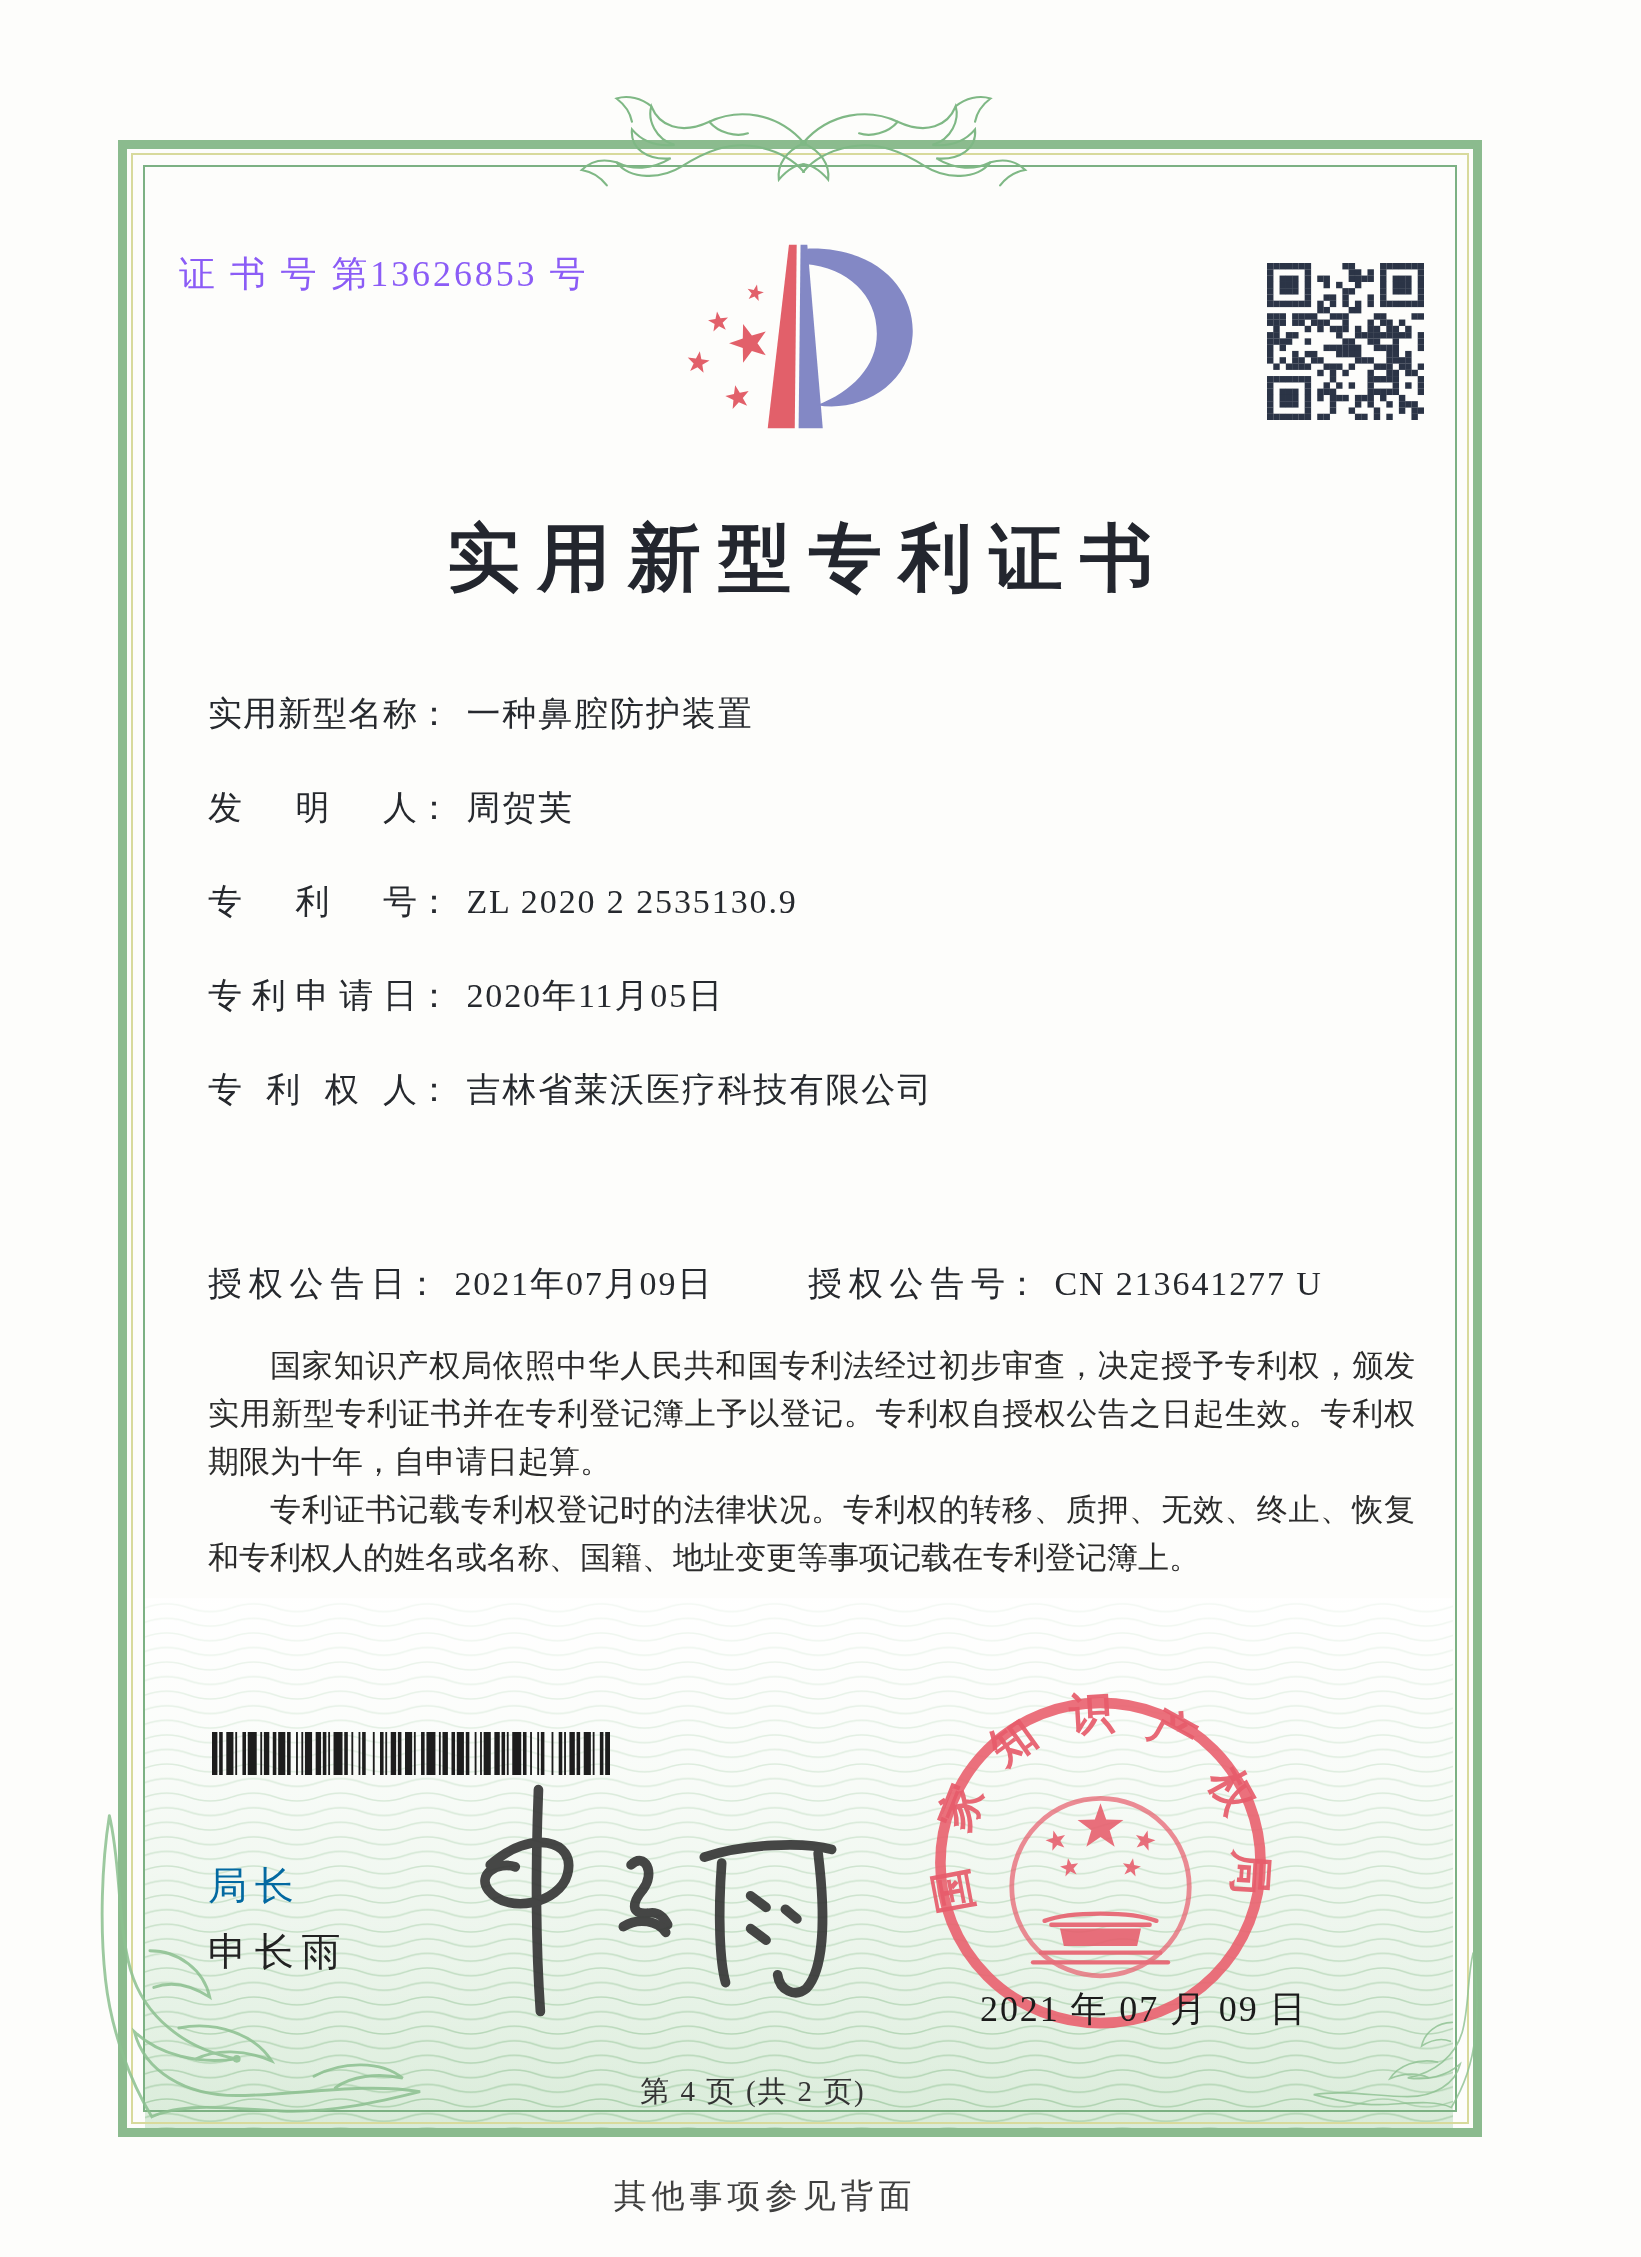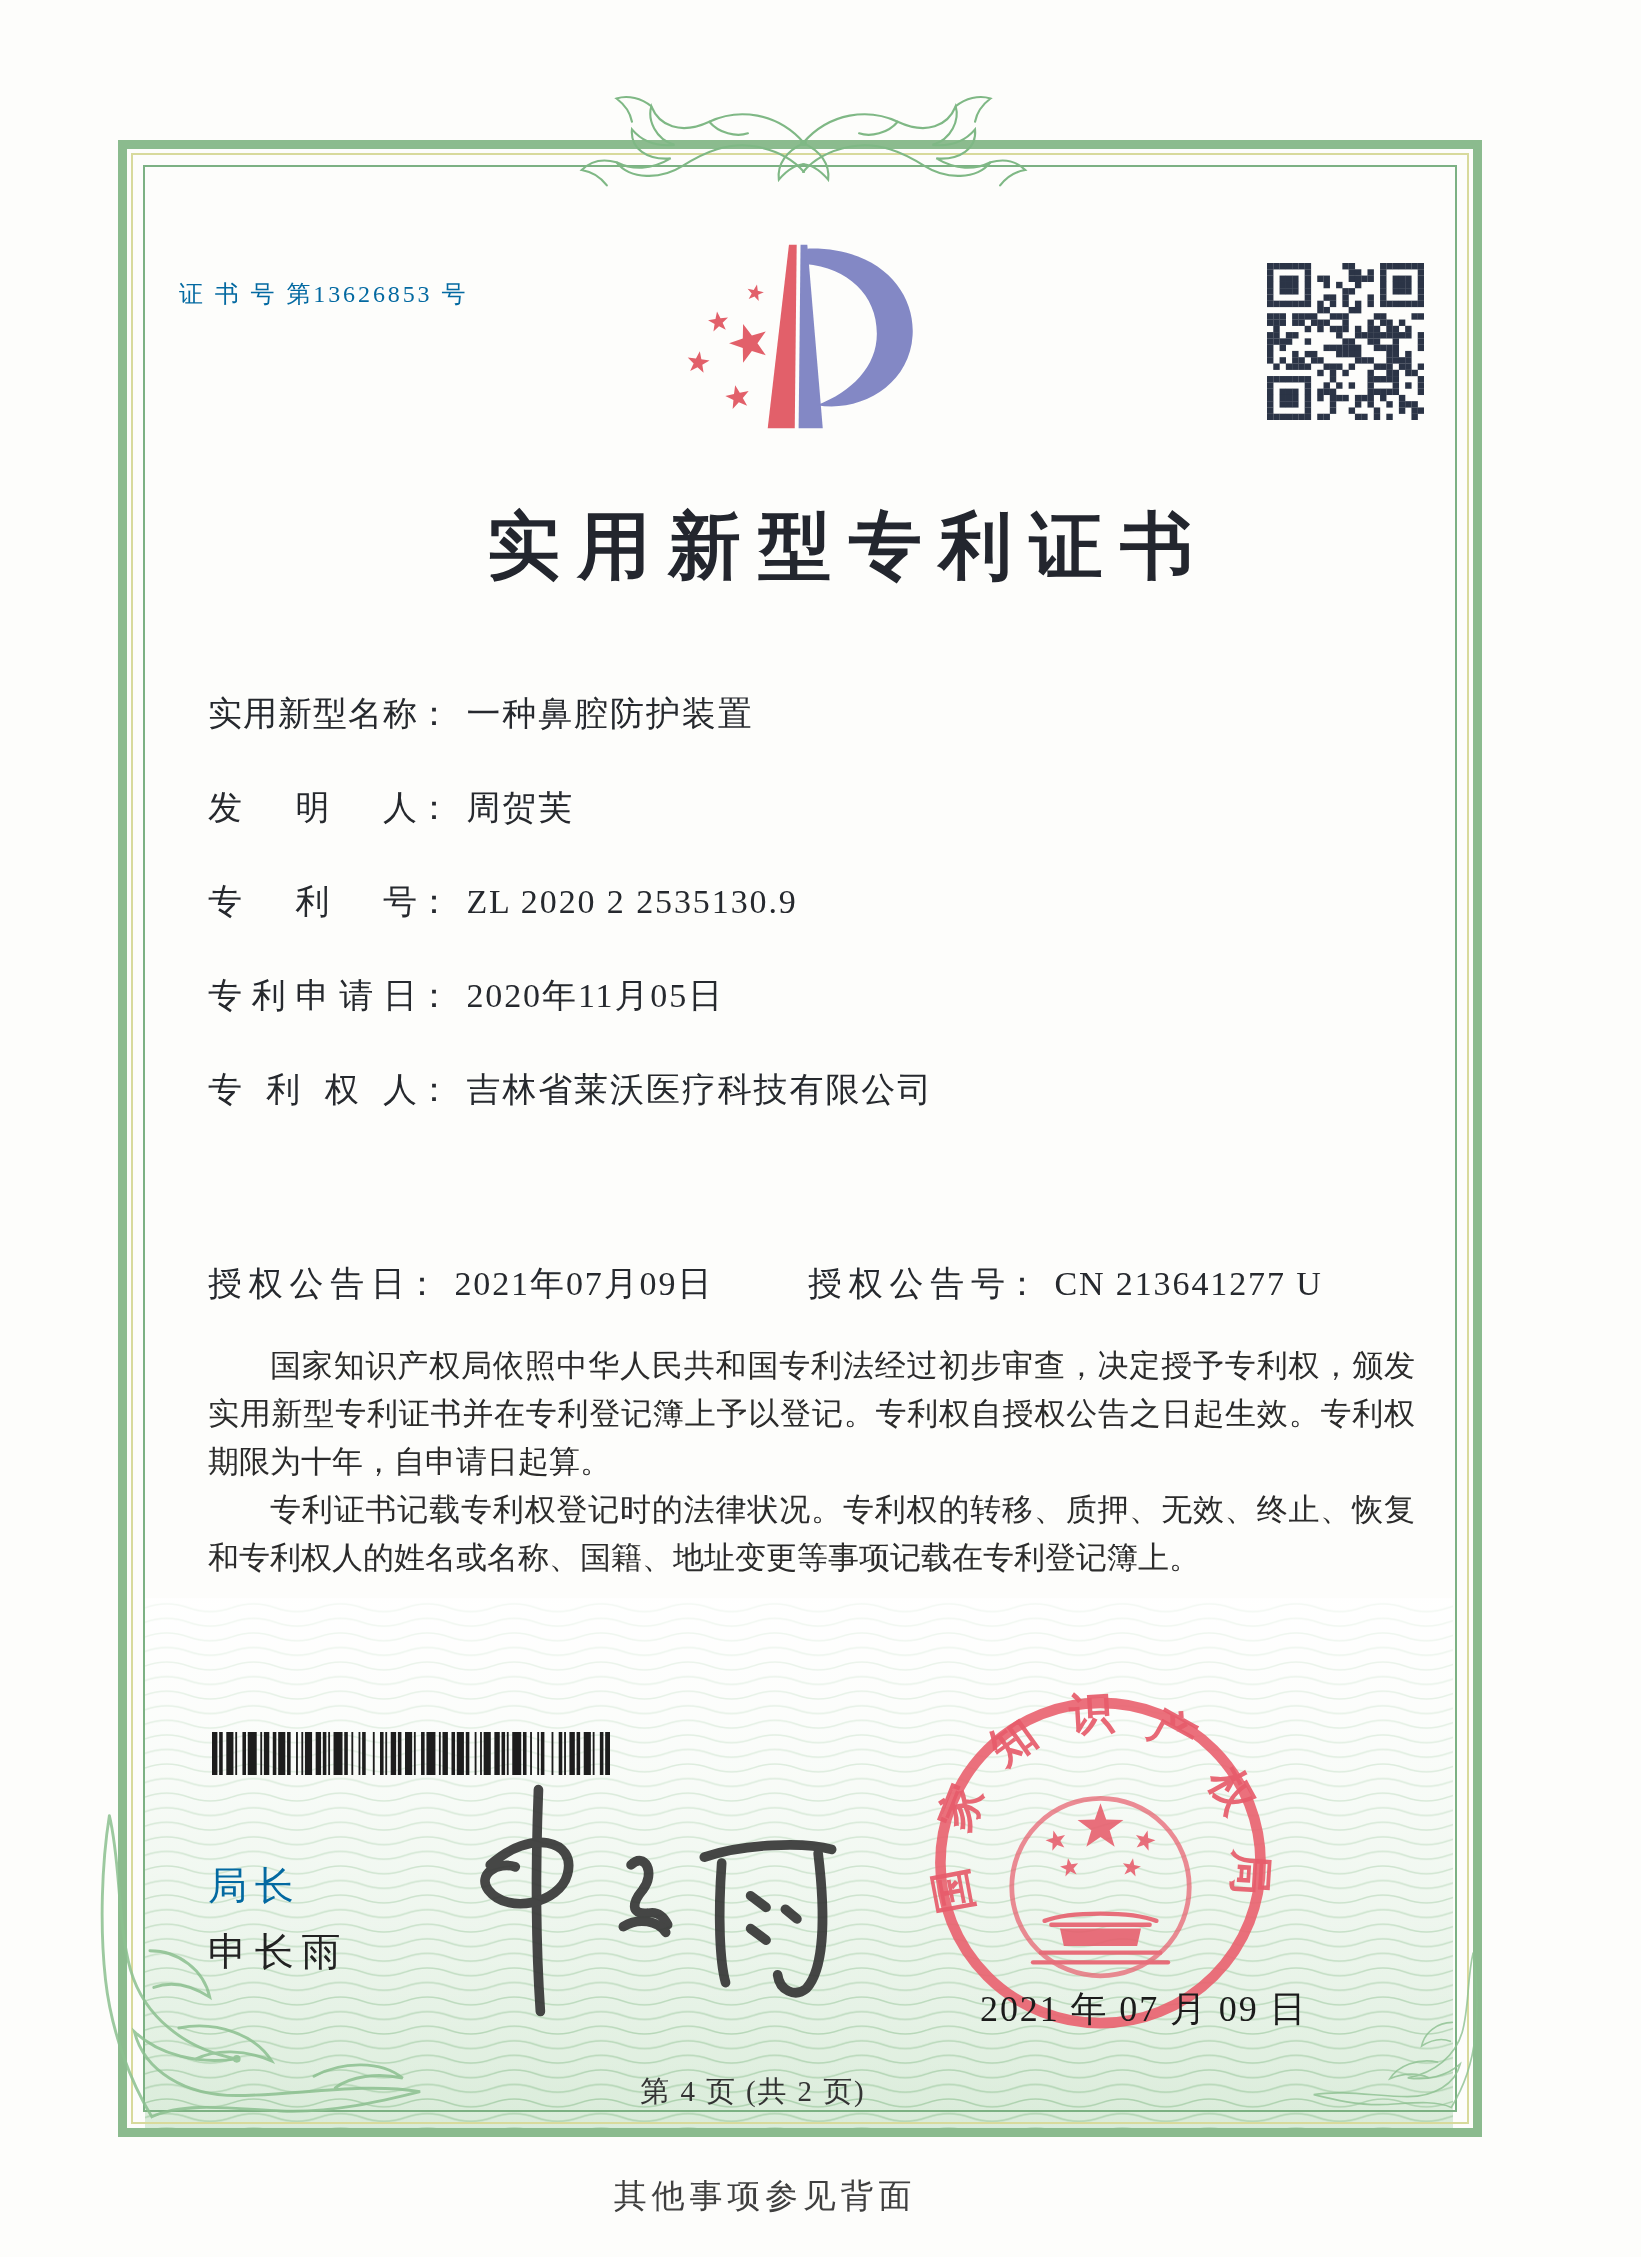--- a/index.html
+++ b/index.html
@@ -13,25 +13,25 @@
   .frame{position:absolute; left:118px; top:140px; width:1364px; height:1997px;
     border:9.7px solid #8bbb8e; box-sizing:border-box; z-index:5; pointer-events:none;}
   .frame-yellow{position:absolute; left:3.9px; top:3.9px; right:3.9px; bottom:3.9px; border:2.9px solid #d8da9c;}
   .frame-inner{position:absolute; left:10.6px; top:10.6px; right:10.6px; bottom:10.6px; border:2.9px solid #7cb183;}
   
   .waves{position:absolute; left:145px; top:1598px; width:1308px; height:536px; z-index:1;}
   .ornament-top{position:absolute; left:574px; top:83px; width:459px; height:118px; z-index:6;}
   .flourish-bl{position:absolute; left:92px; top:1806px; width:386px; height:333px; z-index:6; opacity:.85;}
   .flourish-br{position:absolute; left:1284px; top:1931px; width:198px; height:205px; z-index:6; opacity:.8; transform:scaleX(-1);}
   
-  .cert-no{position:absolute; left:179px; top:278px; font-size:24px; letter-spacing:2.9px; color:#0369a1; z-index:10; white-space:nowrap;}
+  .cert-no{position:absolute; left:179px; top:250px; font-size:36px; letter-spacing:2.9px; color:#8b5cf6; z-index:10; white-space:nowrap;}
   .logo{position:absolute; left:674px; top:239px; width:256px; height:198px; z-index:10;}
   .qr{position:absolute; left:1267px; top:263px; width:157px; height:157px; z-index:10;}
-  .title{position:absolute; left:118px; top:498px; width:1364px; text-align:center;
-    font-size:73px; font-weight:bold; letter-spacing:17.4px; text-indent:17.4px; color:#23262e; z-index:10;padding-left:40px;}
+  .title{position:absolute; left:118px; top:510px; width:1364px; text-align:center;
+    font-size:73px; font-weight:bold; letter-spacing:17.4px; text-indent:17.4px; color:#23262e; z-index:10;}
   
   .fields{position:absolute; left:208px; top:693px; z-index:10;}
   .frow{font-size:34px; height:42px; line-height:42px; margin-bottom:52px; white-space:nowrap; color:#26292e;}
   .flabel{display:inline-block; width:209px; text-align:justify; text-align-last:justify; text-justify:inter-character; vertical-align:top;}
   .fcolon{display:inline-block; margin-right:15.4px;}
   .fvalue{letter-spacing:1.9px;}
   .grant-row{position:absolute; left:0; top:1261px; width:1310px; height:44px; font-size:34px; z-index:10; white-space:nowrap;}
   .gpair{position:absolute; top:0;}
   .gpair .flabel{width:197px;}
   .gp1{left:208px;} .gp2{left:808px;}

